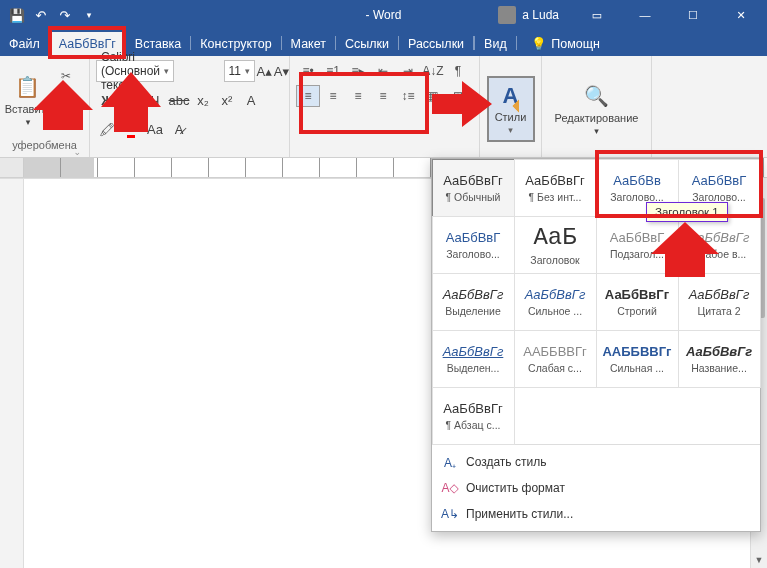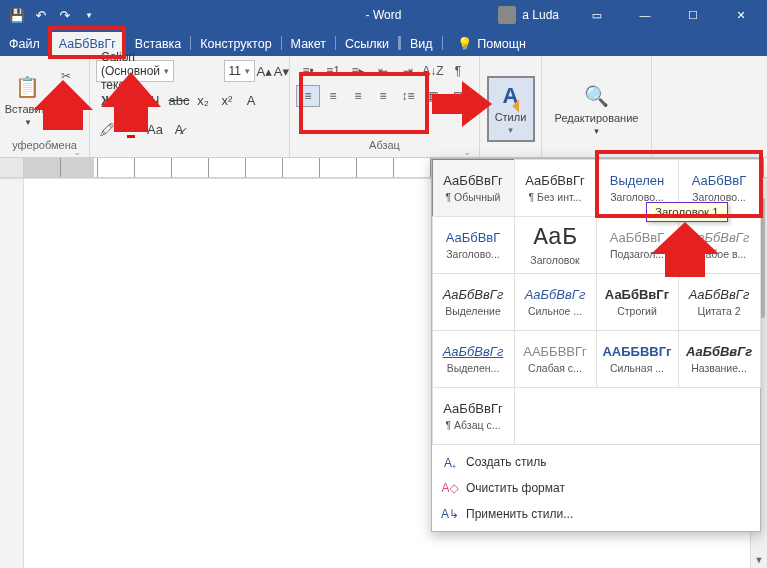--- a/index.html
+++ b/index.html
@@ -118,20 +118,21 @@
   <div class="tab active">АаБбВвГг</div>
     <div class="tab-sep"></div>
   <div class="tab">Вставка</div>
     <div class="tab-sep"></div>
   <div class="tab">Конструктор</div>
     <div class="tab-sep"></div>
   <div class="tab">Макет</div>
     <div class="tab-sep"></div>
   <div class="tab">Ссылки</div>
     <div class="tab-sep"></div>
+  <div class="tab">Рассылки</div>
     <div class="tab-sep"></div>
     <div class="tab-sep"></div>
   <div class="tab">Вид</div>
     <div class="tab-sep"></div>
   <div class="tab help">
       <span>💡</span>
       <span>Помощн</span>
     </div>
 </div>
 
@@ -209,21 +210,20 @@
       <div class="pararow">
         <div class="pbtn active">≡</div>
         <div class="pbtn">≡</div>
         <div class="pbtn">≡</div>
         <div class="pbtn">≡</div>
         <div class="pbtn">↕≡</div>
         <div class="pbtn">▦</div>
         <div class="pbtn">⊞</div>
       </div>
     </div>
-    <div class="group-label">Абзац</div>
   </div>
 
   <div class="group" style="width:62px;justify-content:center;align-items:center">
     <div class="styles-big highlight">
       <div class="styles-icon">A</div>
       <span style="font-size:11px;color:#444">Стили</span>
       <span style="font-size:9px;color:#666">▾</span>
     </div>
   </div>
 
@@ -256,21 +256,21 @@
   <div class="styles-grid" id="styles-grid">
       <div class="style-item sel">
         <div class="style-prev ">АаБбВвГг</div>
         <div class="style-name">¶ Обычный</div>
       </div>
       <div class="style-item">
         <div class="style-prev ">АаБбВвГг</div>
         <div class="style-name">¶ Без инт...</div>
       </div>
       <div class="style-item">
-        <div class="style-prev blue">Выделен</div>
+        <div class="style-prev blue">АаБбВв</div>
         <div class="style-name">Заголово...</div>
       </div>
       <div class="style-item">
         <div class="style-prev blue">АаБбВвГ</div>
         <div class="style-name">Заголово...</div>
       </div>
       <div class="style-item">
         <div class="style-prev blue">АаБбВвГ</div>
         <div class="style-name">Заголово...</div>
       </div>

